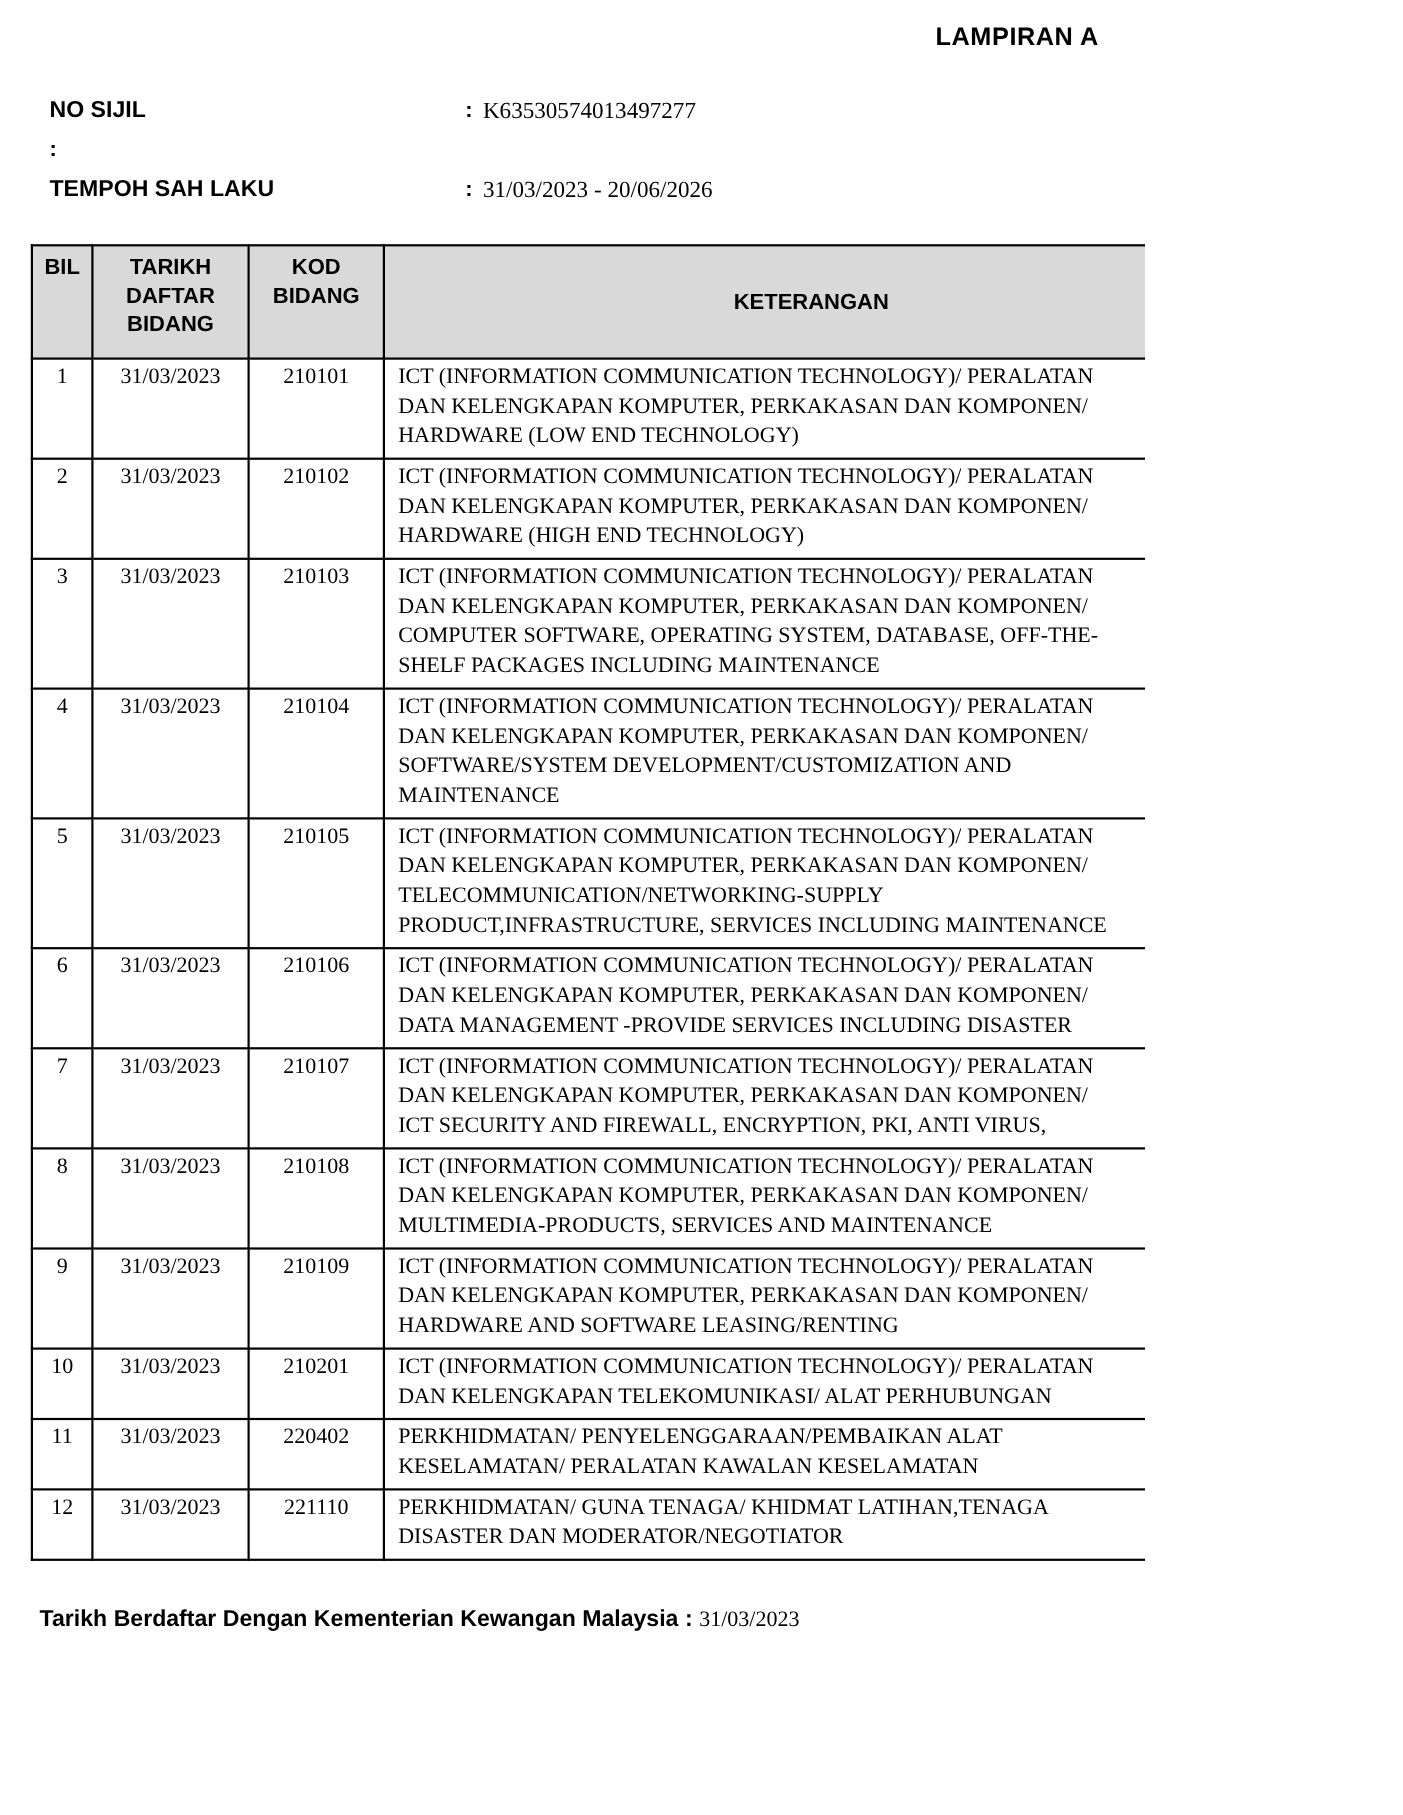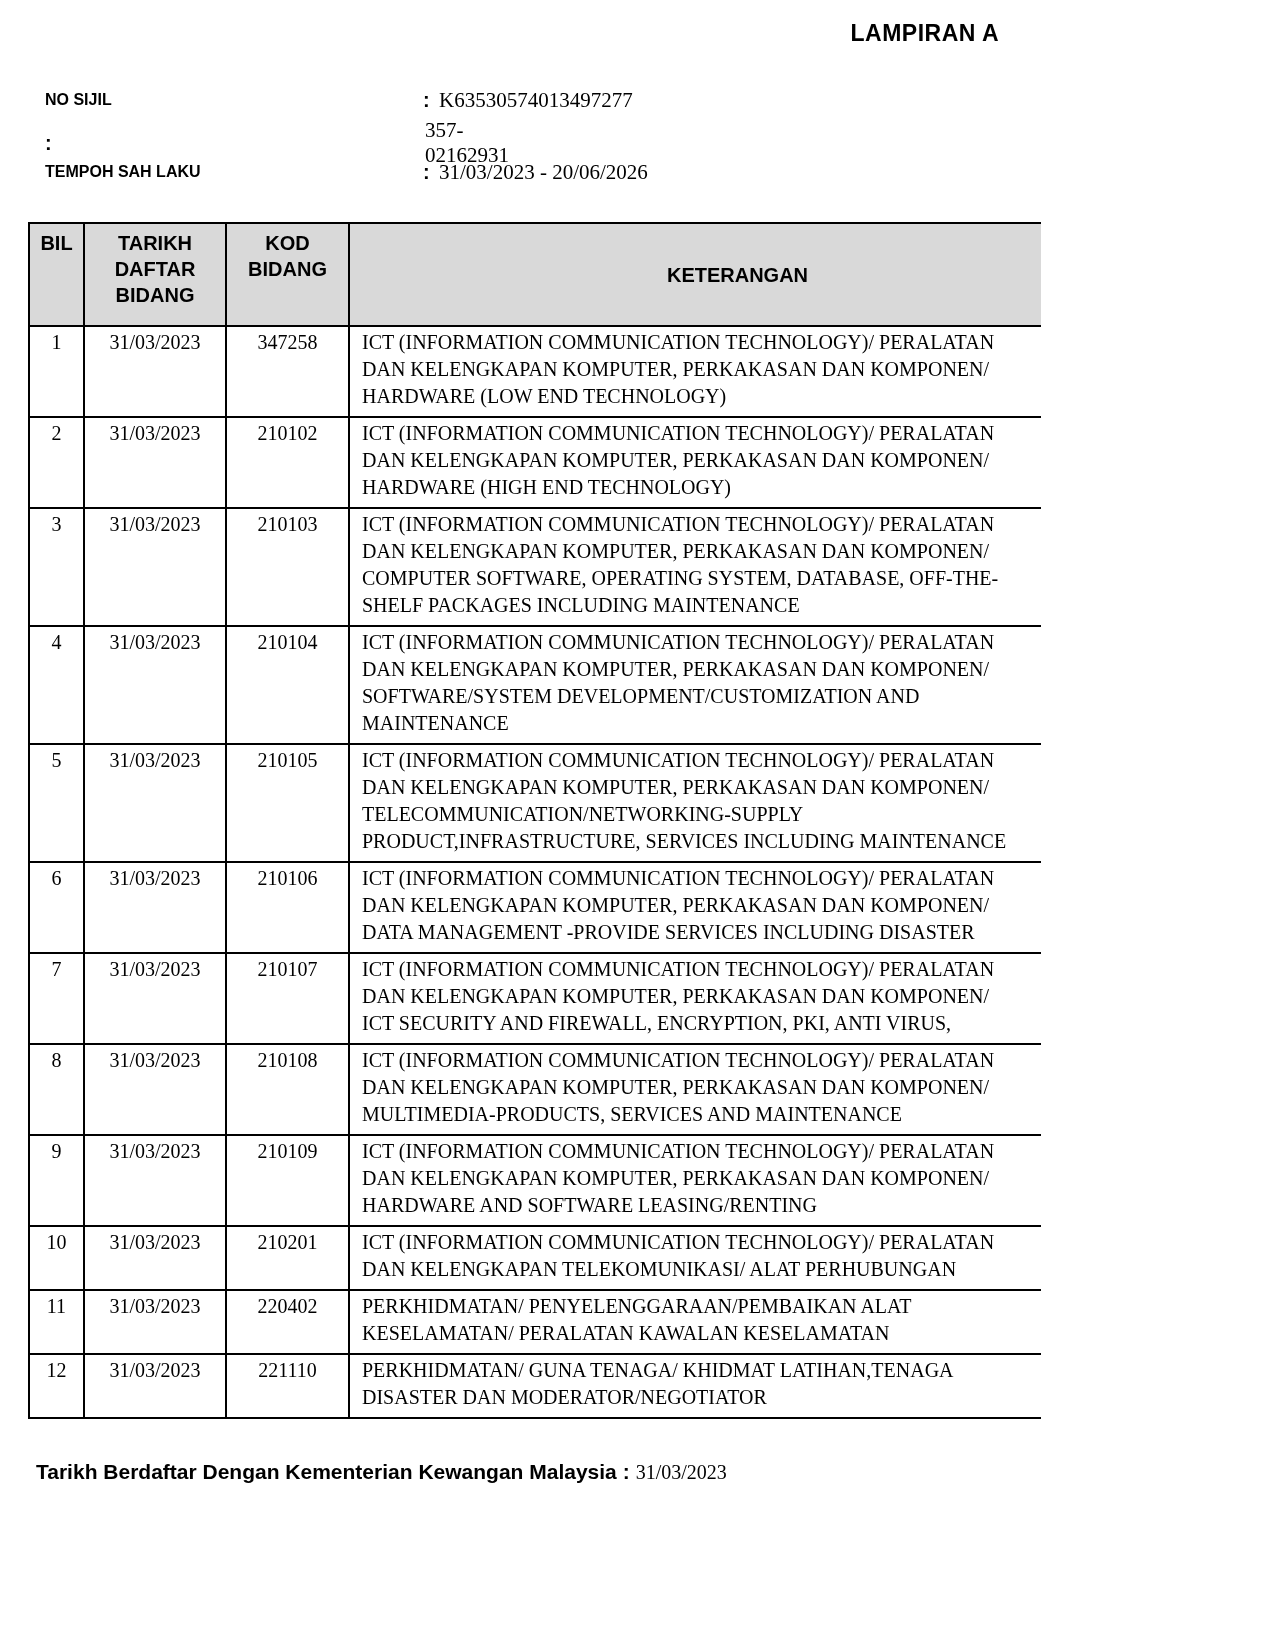--- a/index.html
+++ b/index.html
@@ -30,21 +30,21 @@
   }
   .meta-row {
     display: grid;
     grid-template-columns: 378px 14px auto;
     height: 36px;
     align-items: center;
   }
   .meta-label {
     font-family: "Liberation Sans", sans-serif;
     font-weight: bold;
-    font-size: 16px;
+    font-size: 21px;
   }
   .meta-colon {
     font-family: "Liberation Sans", sans-serif;
     font-weight: bold;
     font-size: 20px;
   }
   .meta-value {
     font-family: "Liberation Serif", serif;
     font-size: 21px;
     padding-left: 2px;
@@ -110,21 +110,20 @@
   <div class="lampiran">LAMPIRAN A</div>
 
   <div class="meta">
     <div class="meta-row">
       <span class="meta-label">NO SIJIL</span>
       <span class="meta-colon">:</span>
       <span class="meta-value">K63530574013497277</span>
     </div>
     <div class="meta-row">
       <span class="meta-colon">:</span>
-      <span class="meta-value">357-02162931</span>
     </div>
     <div class="meta-row">
       <span class="meta-label">TEMPOH SAH LAKU</span>
       <span class="meta-colon">:</span>
       <span class="meta-value">31/03/2023 - 20/06/2026</span>
     </div>
   </div>
 
   <table class="bidang">
     <colgroup>
@@ -140,21 +139,21 @@
         <th class="v-top">TARIKH DAFTAR BIDANG</th>
         <th class="v-top">KOD BIDANG</th>
         <th class="v-mid">KETERANGAN</th>
         <th class="v-mid">STATUS</th>
       </tr>
     </thead>
     <tbody id="rows-body">
         <tr>
       <td class="c-bil">1</td>
       <td class="c-tarikh">31/03/2023</td>
-      <td class="c-kod">347258</td>
+      <td class="c-kod">210101</td>
       <td class="c-ket">ICT (INFORMATION COMMUNICATION TECHNOLOGY)/ PERALATAN
 DAN KELENGKAPAN KOMPUTER, PERKAKASAN DAN KOMPONEN/
 HARDWARE (LOW END TECHNOLOGY)</td>
       <td class="c-status">Aktif</td>
     </tr>
         <tr>
       <td class="c-bil">2</td>
       <td class="c-tarikh">31/03/2023</td>
       <td class="c-kod">210102</td>
       <td class="c-ket">ICT (INFORMATION COMMUNICATION TECHNOLOGY)/ PERALATAN

